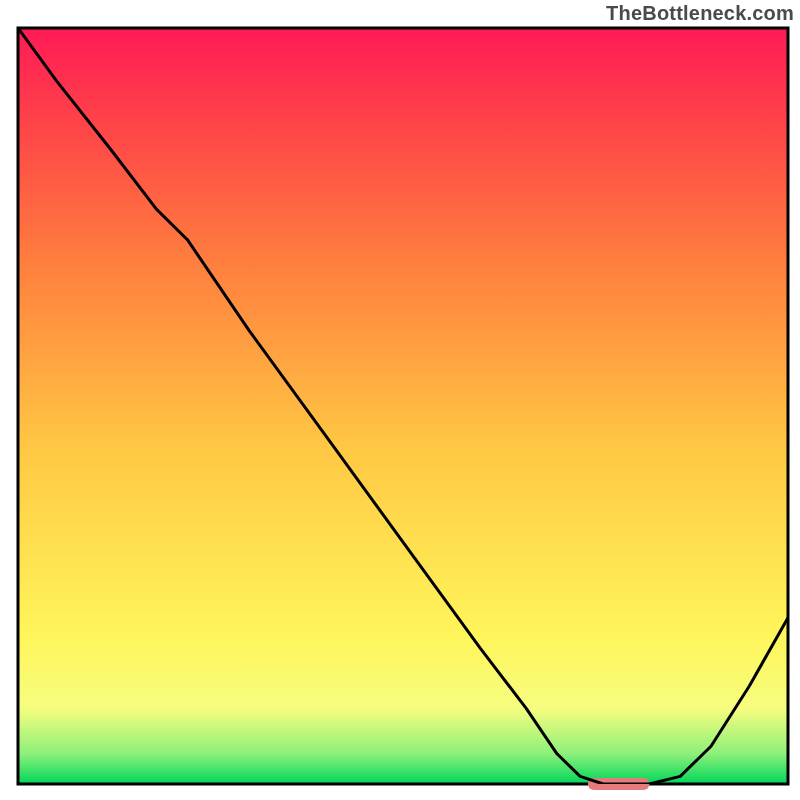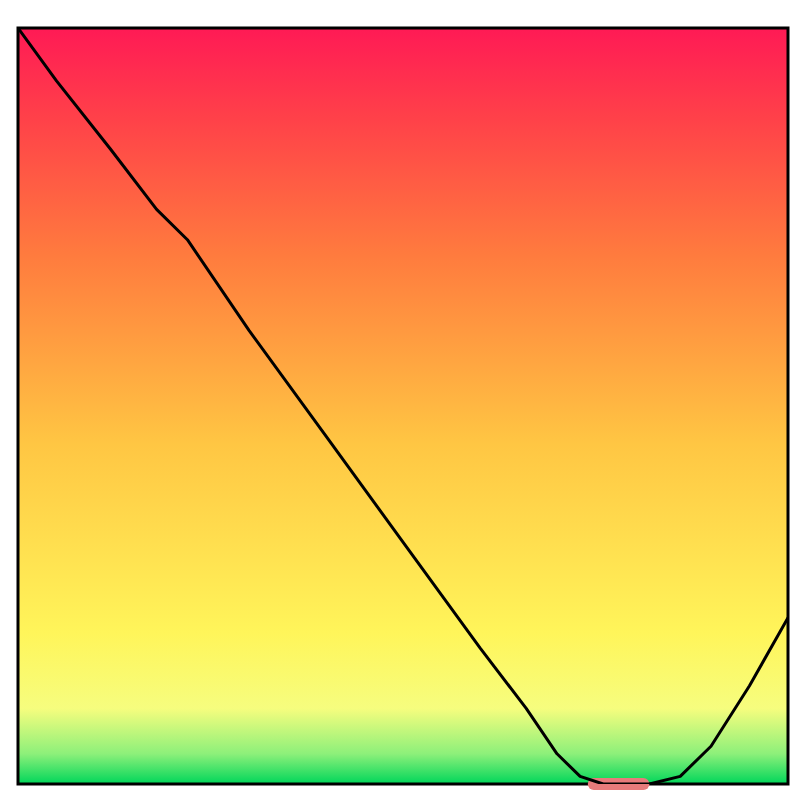--- a/index.html
+++ b/index.html
@@ -26,20 +26,21 @@
     letter-spacing: 0.2px;
     user-select: none;
     z-index: 4;
   }
 </style>
 </head>
 <body>
 
 <div class="wrap">
 
+  <span class="watermark">TheBottleneck.com</span>
 
   <svg id="chart-svg" width="800" height="800">
     <defs>
       <linearGradient id="bg-grad" x1="0" y1="1" x2="0" y2="0">
           <stop offset="0.0%" stop-color="#00d65a"></stop>
           <stop offset="4.0%" stop-color="#8df07a"></stop>
           <stop offset="10.0%" stop-color="#f6fd7e"></stop>
           <stop offset="20.0%" stop-color="#fff55a"></stop>
           <stop offset="45.0%" stop-color="#ffc643"></stop>
           <stop offset="70.0%" stop-color="#ff7b3e"></stop>

